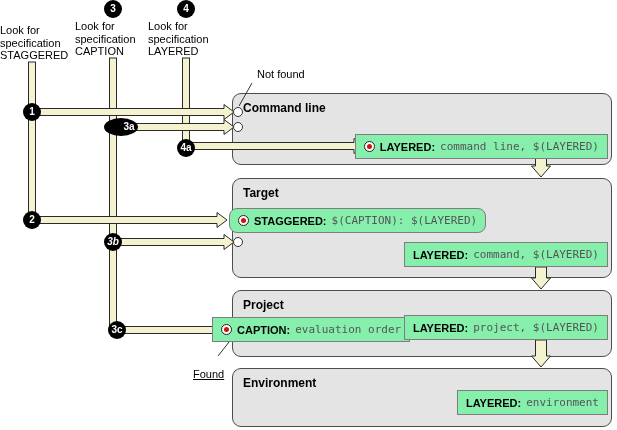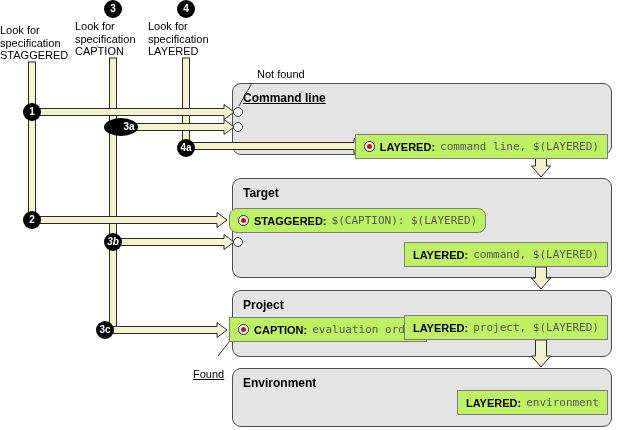--- a/index.html
+++ b/index.html
@@ -12,21 +12,21 @@
   .leader{stroke:#333;stroke-width:1;fill:none;}
   .scope{
     position:absolute;left:232px;width:380px;box-sizing:border-box;
     background:var(--scope_fill,#e4e4e4);
     border:1px solid var(--scope_border,#4d4d4d);
     border-radius:9px;z-index:1;
   }
   .scope-title{font-weight:bold;font-size:12px;color:#000;margin:7px 0 0 10px;}
   .spec{
     position:absolute;display:flex;align-items:center;gap:5px;
-    background:#bef264;border:1px solid var(--spec_border,#7e7e7e);
+    background:#86efac;border:1px solid var(--spec_border,#7e7e7e);
     height:25px;box-sizing:border-box;padding:0 8px;z-index:3;white-space:nowrap;
   }
   .spec-label{font-weight:bold;font-size:11px;color:#000;}
   .spec-value{font-family:"DejaVu Sans Mono",monospace;font-size:11px;color:#555;}
   .dot{
     width:11px;height:11px;border:1px solid #222;border-radius:50%;
     background:#fff;display:flex;align-items:center;justify-content:center;flex:0 0 auto;
     box-sizing:border-box;
   }
   .dot-core{width:5px;height:5px;border-radius:50%;background:var(--found_red,#cc1111);}
@@ -40,21 +40,21 @@
     text-align:center;line-height:18px;z-index:5;
   }
   .col-label{position:absolute;text-align:left;font-size:11px;line-height:12.5px;color:#000;z-index:2;}
   .note{position:absolute;font-size:11px;color:#000;z-index:4;}
 </style>
 </head>
 <body>
 
 <div class="canvas">
 
-  <div class="scope" style="top:83px;height:72px;text-decoration:underline;">
+  <div class="scope" style="top:93px;height:72px;">
     <div class="scope-title">Command line</div>
   </div>
   <div class="scope" style="top:178px;height:100px;">
     <div class="scope-title">Target</div>
   </div>
   <div class="scope" style="top:290px;height:67px;">
     <div class="scope-title">Project</div>
   </div>
   <div class="scope" style="top:368px;height:59px;">
     <div class="scope-title">Environment</div>
@@ -95,21 +95,21 @@
       </span>
     <span class="spec-label">STAGGERED:</span>
     <span class="spec-value">$(CAPTION): $(LAYERED)</span>
   </div>
 
   <div class="spec" style="right:9px;top:242px;">
     <span class="spec-label">LAYERED:</span>
     <span class="spec-value">command, $(LAYERED)</span>
   </div>
 
-  <div class="spec" style="left:229px;top:317px;">
+  <div class="spec" style="left:212px;top:317px;">
     <span class="dot">
         <span class="dot-core"></span>
       </span>
     <span class="spec-label">CAPTION:</span>
     <span class="spec-value">evaluation order</span>
   </div>
 
   <div class="spec" style="right:9px;top:315px;">
     <span class="spec-label">LAYERED:</span>
     <span class="spec-value">project, $(LAYERED)</span>
@@ -140,18 +140,18 @@
     <div>LAYERED</div>
   </div>
 
   <div class="badge" style="left:104px;top:0;">3</div>
   <div class="badge" style="left:177px;top:0;">4</div>
   <div class="badge" style="left:23px;top:103px;">1</div>
   <div class="badge" style="left:104px;top:118px;padding-left:16px;">3a</div>
   <div class="badge" style="left:177px;top:139px;">4a</div>
   <div class="badge" style="left:23px;top:211px;">2</div>
   <div class="badge" style="left:104px;top:233px;font-style:italic;">3b</div>
-  <div class="badge" style="left:96px;top:321px;">3c</div>
+  <div class="badge" style="left:108px;top:321px;">3c</div>
 
   <div class="note" style="left:244px;top:68px;margin-left:13px;">Not found</div>
   <div class="note" style="left:193px;top:368px;text-decoration:underline;">Found</div>
 
 </div>
 
 </body></html>

